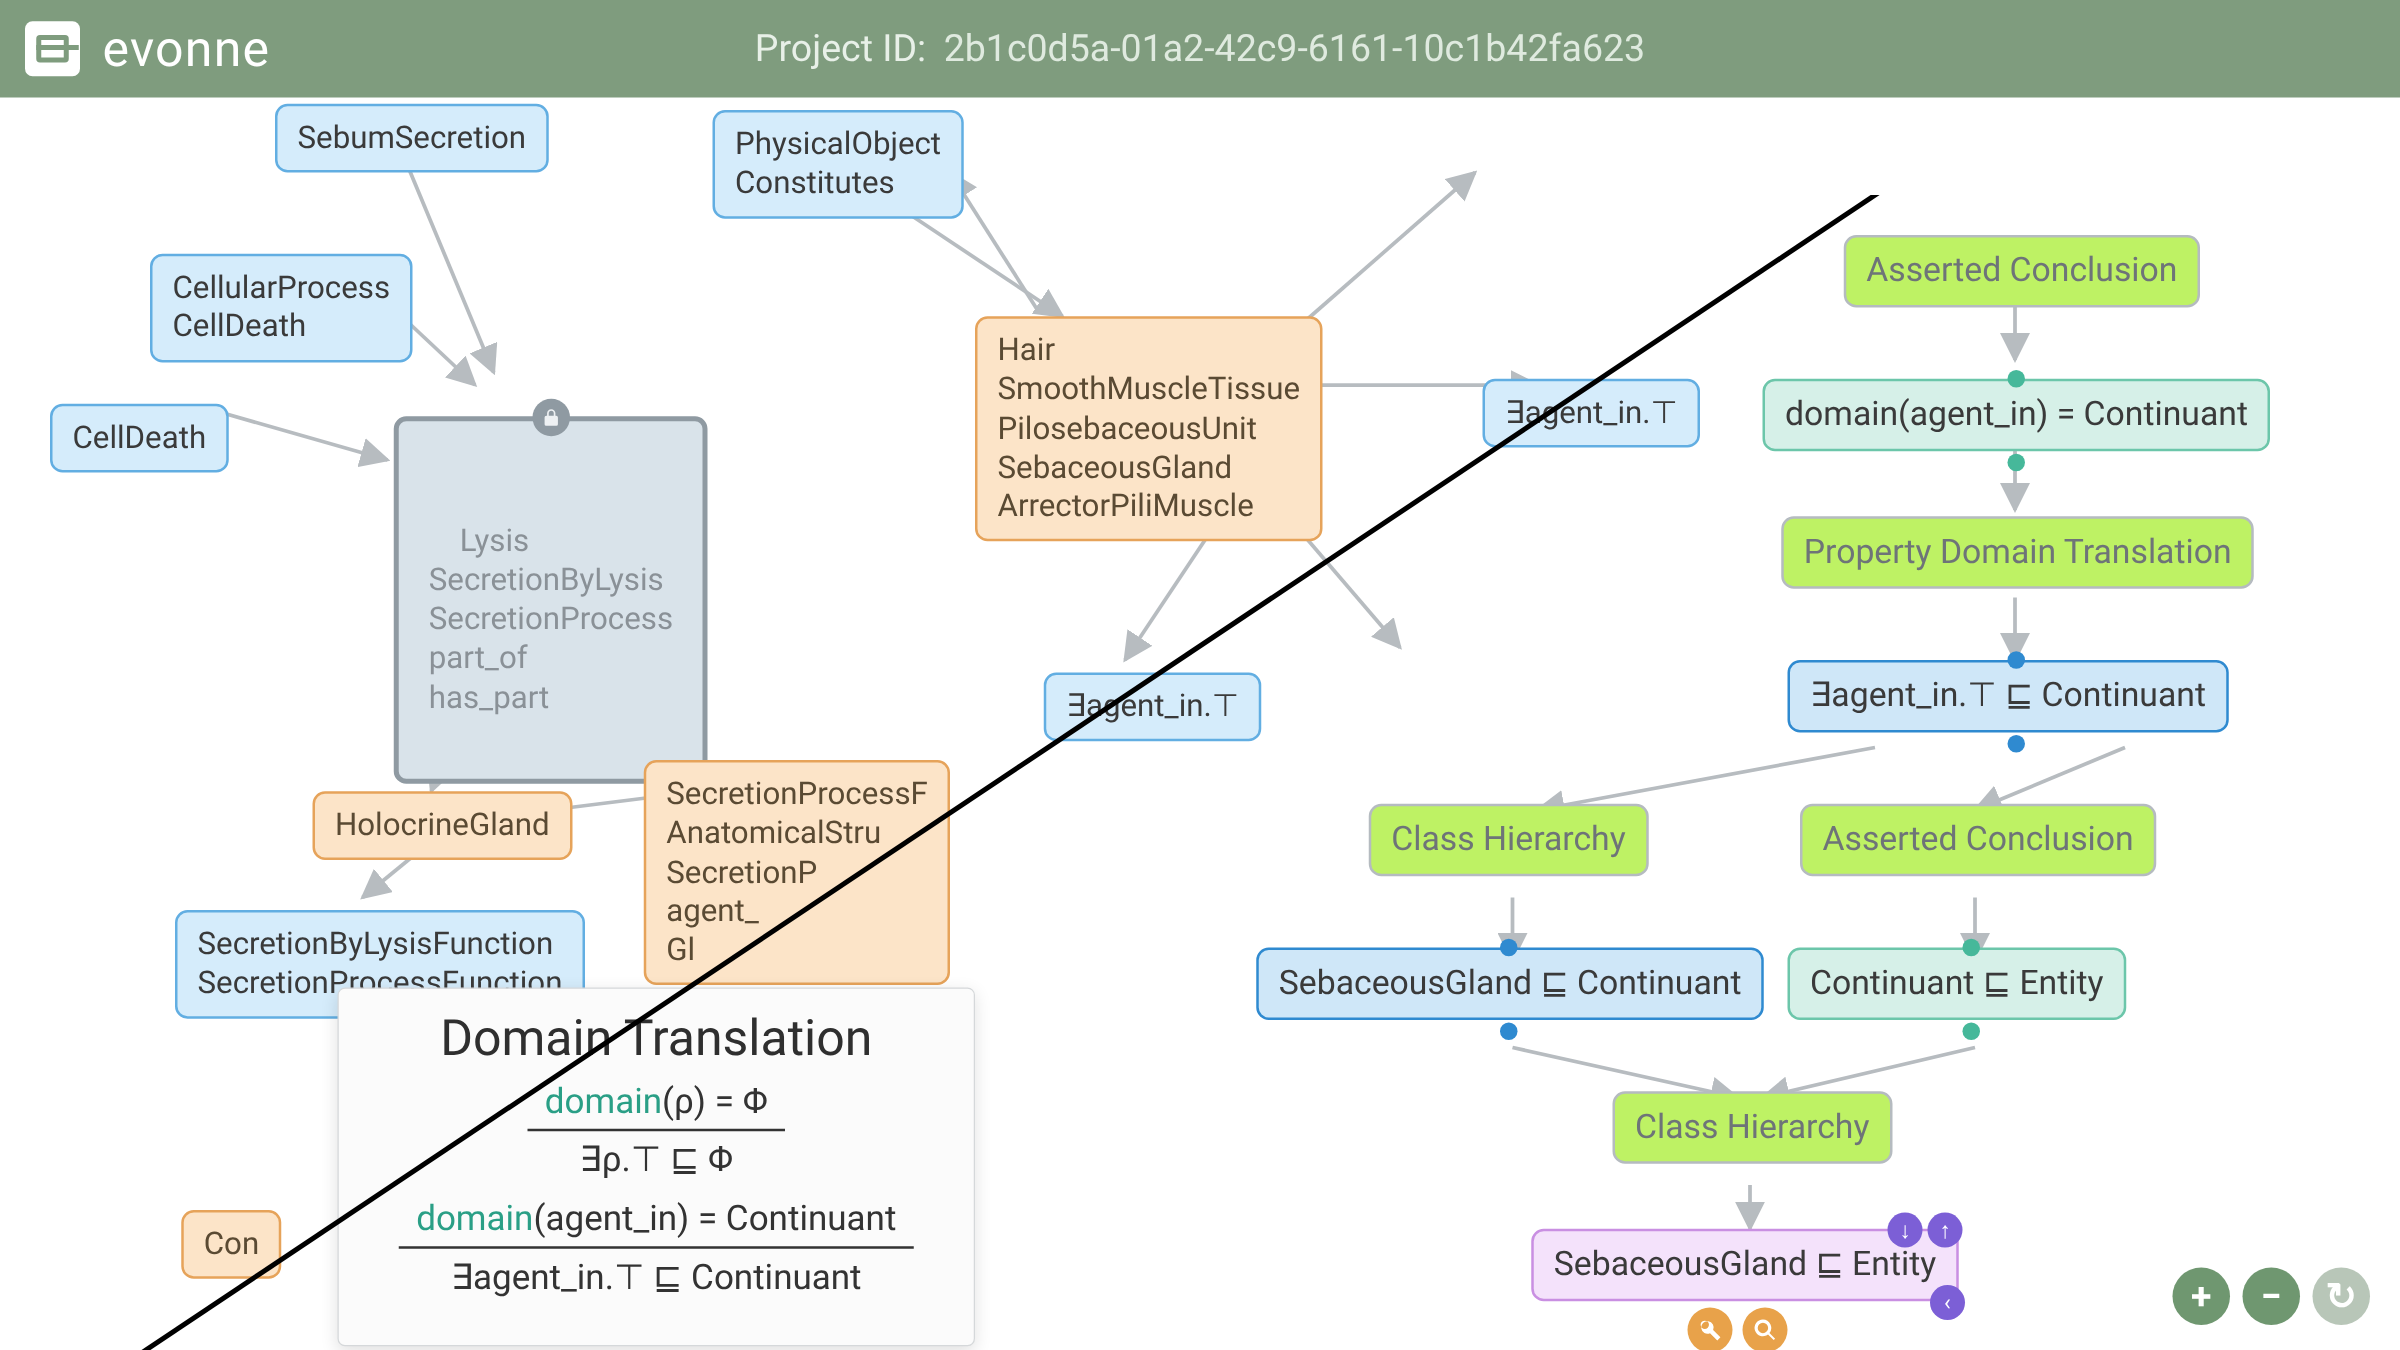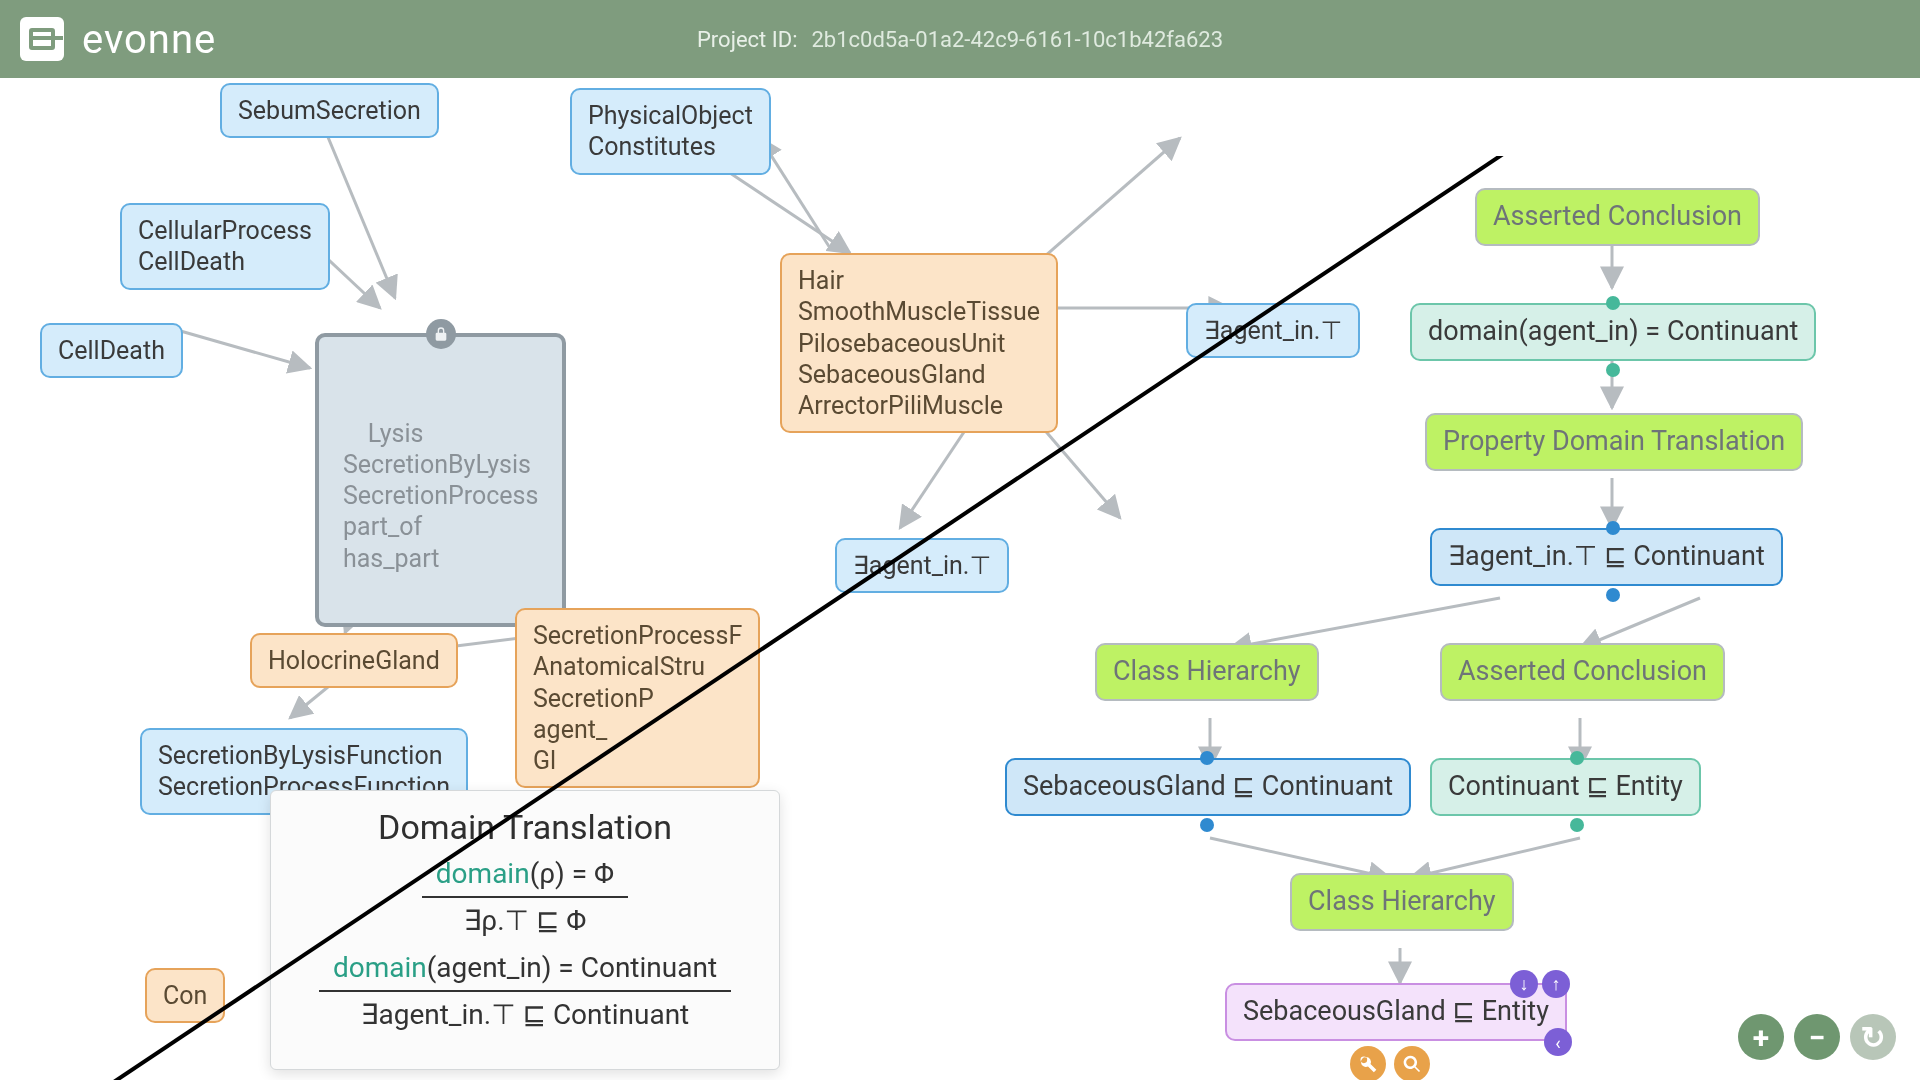--- a/index.html
+++ b/index.html
@@ -4,21 +4,21 @@
 <style>
   * { box-sizing: border-box; margin: 0; padding: 0; }
   html, body { width: 1920px; height: 1080px; font-family: "Segoe UI", Roboto, Arial, sans-serif; background:#fff; overflow:hidden; }
   
   .header { position:absolute; top:0; left:0; right:0; height:78px; background:#7f9c7e; color:#fff; display:flex; align-items:center; padding:0 20px; gap:18px; }
   .logo-block { display:flex; align-items:center; gap:18px; }
   .logo-icon { width:44px; height:44px; background:#fff; border-radius:6px; display:flex; align-items:center; justify-content:center; }
   .logo-icon-inner { width:26px; height:22px; border:4px solid #7f9c7e; border-radius:3px; position:relative; }
   .logo-icon-inner::after { content:""; position:absolute; top:4px; left:-4px; width:34px; height:4px; background:#7f9c7e; }
   .app-name { font-size:40px; font-weight:400; letter-spacing:1px; }
-  .project-id-wrap { position:absolute; left:50%; transform:translateX(-50%); font-size:22px; color:#eef4ee; display:flex; gap:14px; }
+  .project-id-wrap { position:absolute; left:50%; transform:translateX(-50%); font-size:30px; color:#eef4ee; display:flex; gap:14px; }
   .project-id-wrap .label { color:#e8f0e8; }
   .project-id-wrap .value { color:#dfeadf; }
 
   .canvas { position:absolute; top:78px; left:0; right:0; bottom:0; }
 
   
   .node { position:absolute; border-radius:10px; padding:10px 16px; font-size:25px; color:#3a3a3a; line-height:1.25; background:#fff; border:2px solid #15803d; }
   .blue  { background:#d5ecfb; border-color:#62aee2; }
   .blue-strong { background:#cfe7f8; border-color:#2f8ad0; }
   .grey  { background:#bef264; border-color:#b5bbc0; color:#6e7478; }
@@ -31,21 +31,21 @@
   .lock-badge svg { width:16px; height:16px; fill:#eef1f3; }
 
   
   .tree-node { font-size:27px; text-align:center; }
 
   
   .divider { position:absolute; top:78px; left:0; width:1920px; height:1002px; pointer-events:none; }
 
   
   .tooltip-card { position:absolute; background:#fbfbfb; border:1px solid #d5d8da; border-radius:6px; box-shadow:0 4px 14px rgba(0,0,0,0.12); padding:16px 28px 24px; color:#333; }
-  .tooltip-title { font-size:34px; font-weight:400; color:#2f2f2f; margin-bottom:10px; text-align:center; }
+  .tooltip-title { font-size:40px; font-weight:400; color:#2f2f2f; margin-bottom:10px; text-align:center; }
   .frac { text-align:center; font-size:28px; margin:8px 0 14px; }
   .frac .num { display:inline-block; padding:0 14px 6px; border-bottom:2px solid #333; }
   .frac .den { display:block; padding-top:6px; }
   .kw { color:#2a9f86; }
 
   
   .circ-tool { position:absolute; display:flex; gap:8px; }
   .circ { width:36px; height:36px; border-radius:50%; display:flex; align-items:center; justify-content:center; color:#fff; }
   .circ.orange-c { background:#e8a24a; }
   .circ.purple-c { background:#7c5fd6; }

